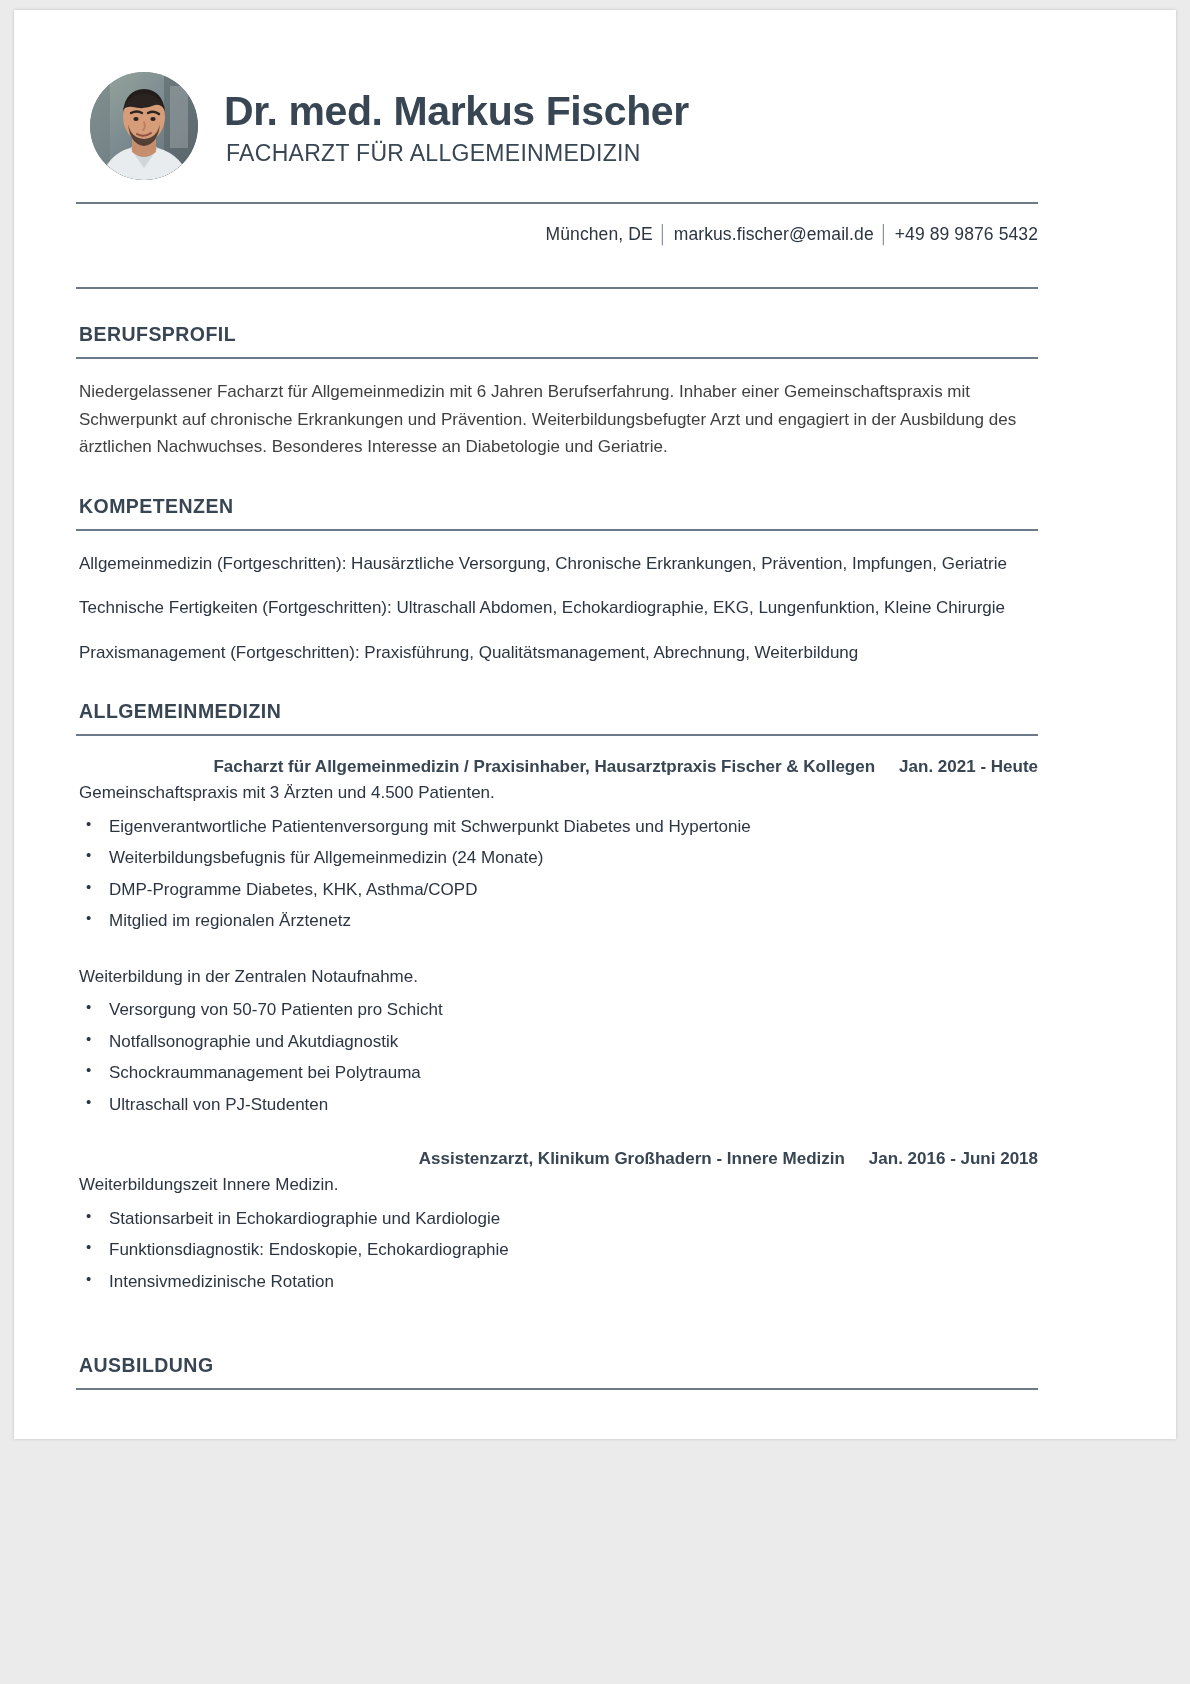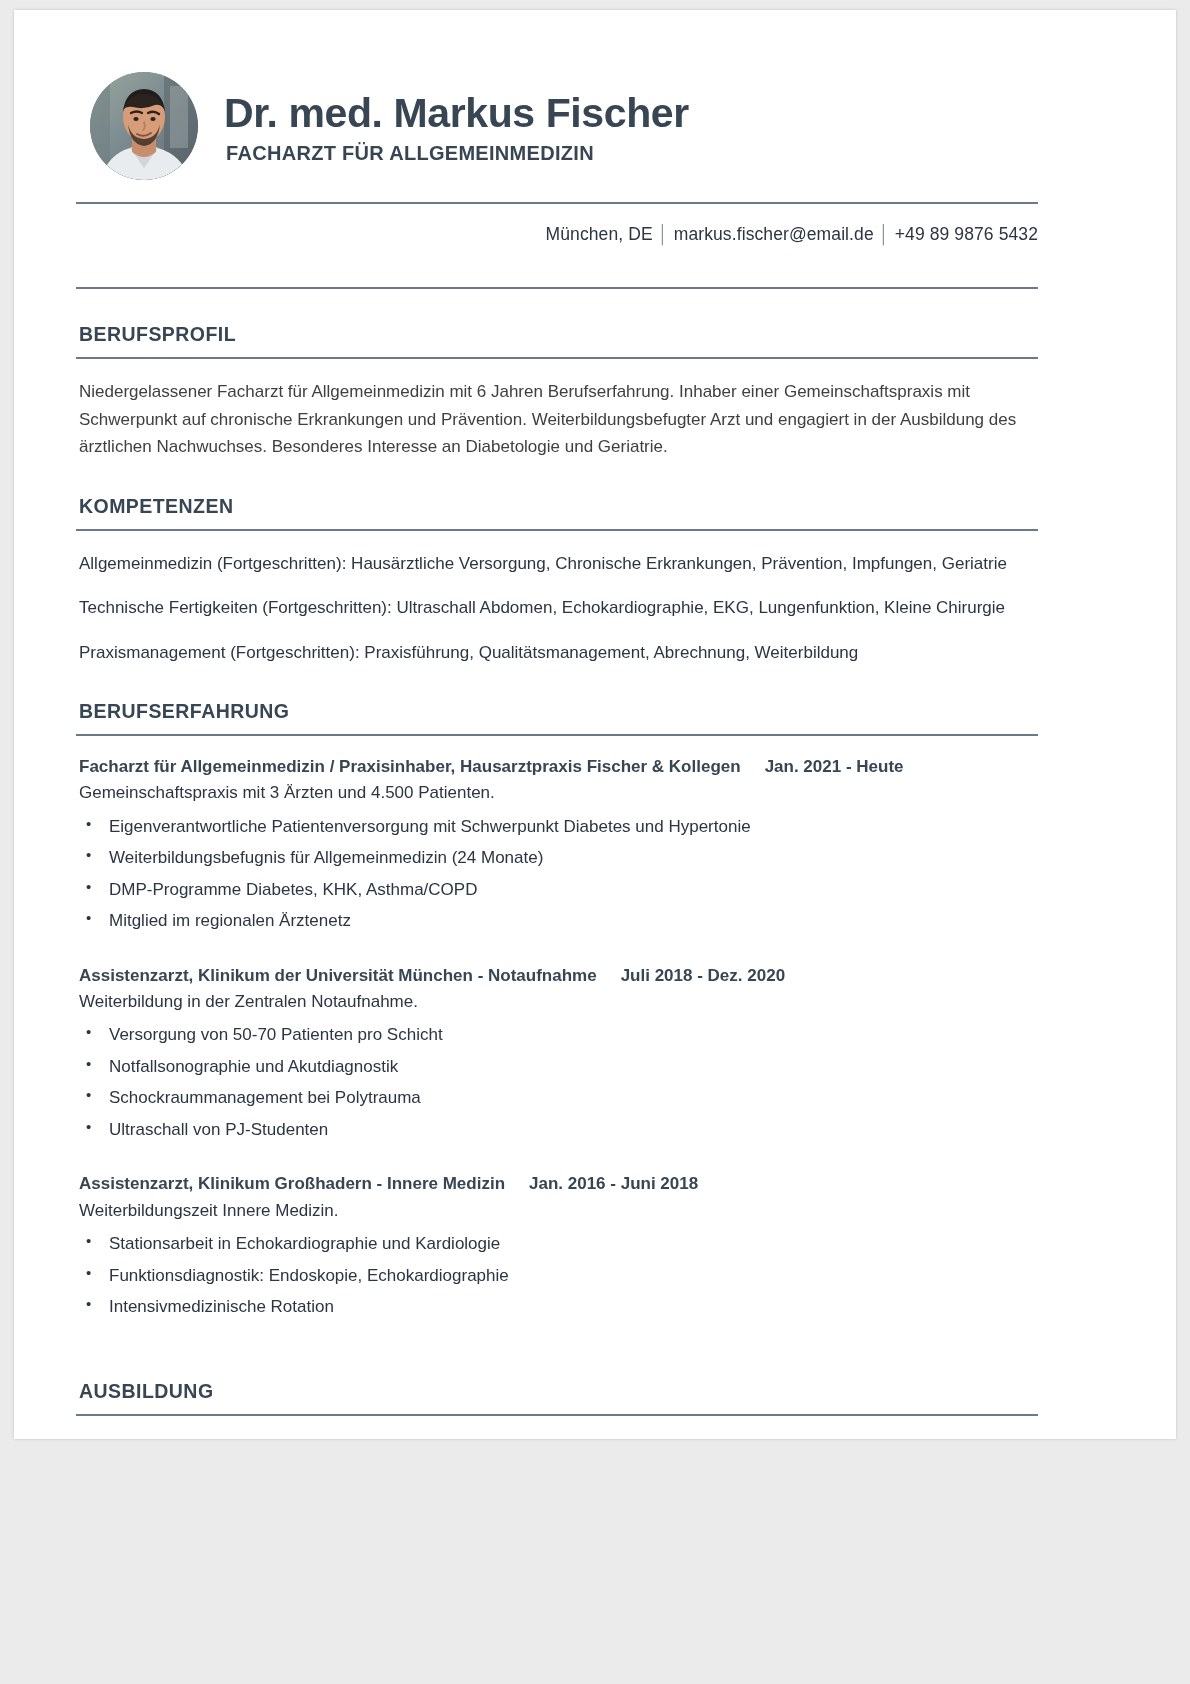--- a/index.html
+++ b/index.html
@@ -51,22 +51,22 @@
   .headtext { padding-top: 4px; }
   .name {
     font-size: 41px;
     font-weight: bold;
     color: #384553;
     letter-spacing: -0.4px;
     line-height: 1.12;
     margin: 0;
   }
   .subtitle {
-    font-size: 20px;
-    font-weight: bold;
+    font-size: 23px;
+    font-weight: normal;
     color: #384553;
     letter-spacing: 0.3px;
     margin: 6px 0 0 2px;
   }
 
   .rule {
     height: 0;
     border-top: 2px solid #6c7988;
     margin: 22px 0 0 0;
   }
@@ -114,21 +114,21 @@
     margin: 0 0 17px 3px;
   }
   .skill-line:last-child { margin-bottom: 0; }
 
   
   .job { margin-bottom: 30px; margin-left: 3px; }
   .job:last-child { margin-bottom: 0; }
   .job-head {
     display: flex;
     align-items: flex-start;
-    justify-content: flex-start;
+    justify-content: flex-end;
     gap: 24px;
   }
   .job-title {
     font-size: 17px;
     font-weight: bold;
     color: #384553;
     line-height: 1.42;
     max-width: 700px;
   }
   .job-date {
@@ -236,42 +236,38 @@
 
     <div class="section">
       <div class="section-title">KOMPETENZEN</div>
       <div class="section-rule"></div>
       <p class="skill-line">Allgemeinmedizin (Fortgeschritten): Hausärztliche Versorgung, Chronische Erkrankungen, Prävention, Impfungen, Geriatrie</p>
       <p class="skill-line">Technische Fertigkeiten (Fortgeschritten): Ultraschall Abdomen, Echokardiographie, EKG, Lungenfunktion, Kleine Chirurgie</p>
       <p class="skill-line">Praxismanagement (Fortgeschritten): Praxisführung, Qualitätsmanagement, Abrechnung, Weiterbildung</p>
     </div>
 
     <div class="section">
-      <div class="section-title">BERUFSERFAHRUNG</div>
+      <div class="section-title">ALLGEMEINMEDIZIN</div>
       <div class="section-rule"></div>
 
       <div class="job">
         <div class="job-head">
           <div class="job-title">Facharzt für Allgemeinmedizin / Praxisinhaber, Hausarztpraxis Fischer &amp; Kollegen</div>
           <div class="job-date">Jan. 2021 - Heute</div>
         </div>
         <div class="job-desc">Gemeinschaftspraxis mit 3 Ärzten und 4.500 Patienten.</div>
         <ul class="bullets">
           <li><span class="bull">•</span><span>Eigenverantwortliche Patientenversorgung mit Schwerpunkt Diabetes und Hypertonie</span></li>
           <li><span class="bull">•</span><span>Weiterbildungsbefugnis für Allgemeinmedizin (24 Monate)</span></li>
           <li><span class="bull">•</span><span>DMP-Programme Diabetes, KHK, Asthma/COPD</span></li>
           <li><span class="bull">•</span><span>Mitglied im regionalen Ärztenetz</span></li>
         </ul>
       </div>
 
       <div class="job">
-        <div class="job-head">
-          <div class="job-title">Assistenzarzt, Klinikum der Universität München - Notaufnahme</div>
-          <div class="job-date">Juli 2018 - Dez. 2020</div>
-        </div>
         <div class="job-desc">Weiterbildung in der Zentralen Notaufnahme.</div>
         <ul class="bullets">
           <li><span class="bull">•</span><span>Versorgung von 50-70 Patienten pro Schicht</span></li>
           <li><span class="bull">•</span><span>Notfallsonographie und Akutdiagnostik</span></li>
           <li><span class="bull">•</span><span>Schockraummanagement bei Polytrauma</span></li>
           <li><span class="bull">•</span><span>Ultraschall von PJ-Studenten</span></li>
         </ul>
       </div>
 
       <div class="job">

